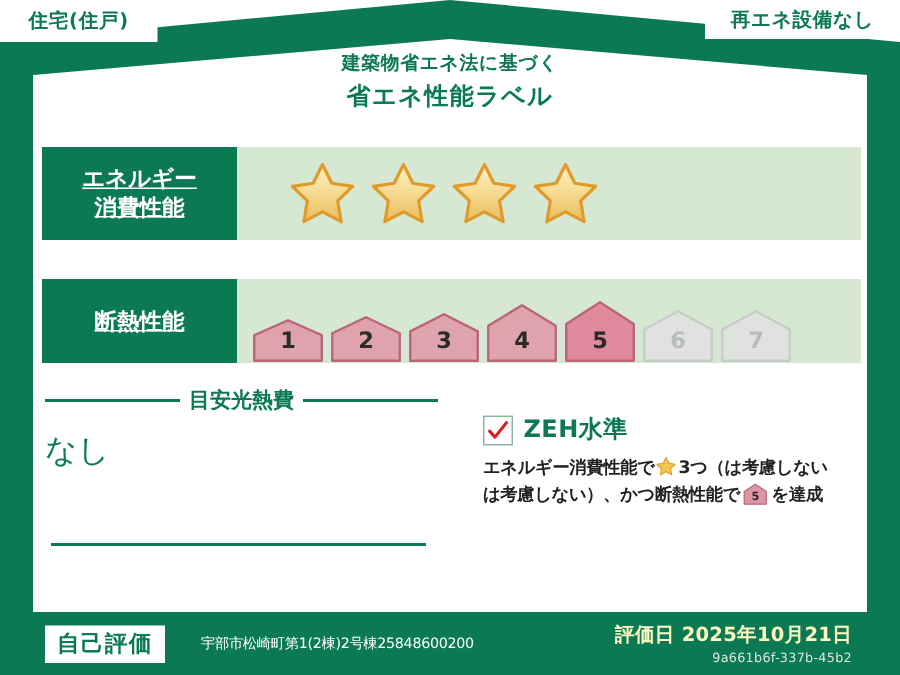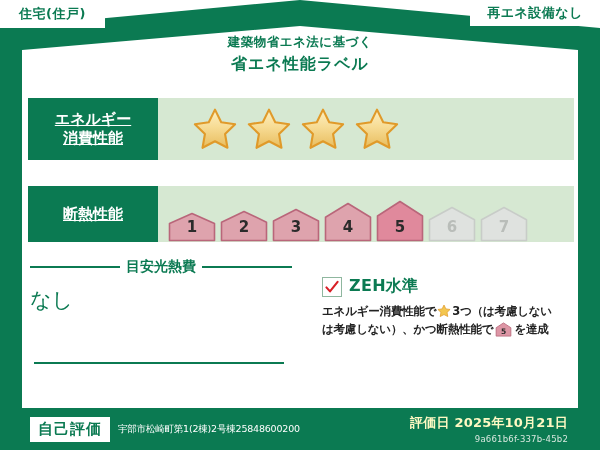--- a/index.html
+++ b/index.html
@@ -124,21 +124,21 @@
   
   .footer{
     position:absolute;left:22px;top:408px;width:556px;height:42px;
     background:#0b7a52;color:#ffffff;
     display:flex;align-items:center;
   }
   .self-eval{
     margin-left:8px;background:#ffffff;color:#0b7a52;font-weight:bold;
     font-size:15px;padding:3px 8px;letter-spacing:1px;flex:0 0 auto;
   }
-  .addr{ margin-left:8px;font-size:9.5px;color:#ffffff;letter-spacing:-0.2px; }
+  .addr{ margin-left:24px;font-size:9.5px;color:#ffffff;letter-spacing:-0.2px; }
   .footer-right{ margin-left:auto;margin-right:10px;text-align:right; }
   .eval-date{ font-size:13px;font-weight:bold;color:#fef9c3;letter-spacing:0.2px; }
   .doc-id{ font-size:8.5px;color:#d8e8df;margin-top:2px;letter-spacing:0.2px; }
 </style>
 </head>
 <body>
 
 <div class="label-root">
 
   <div class="frame-green"></div>

